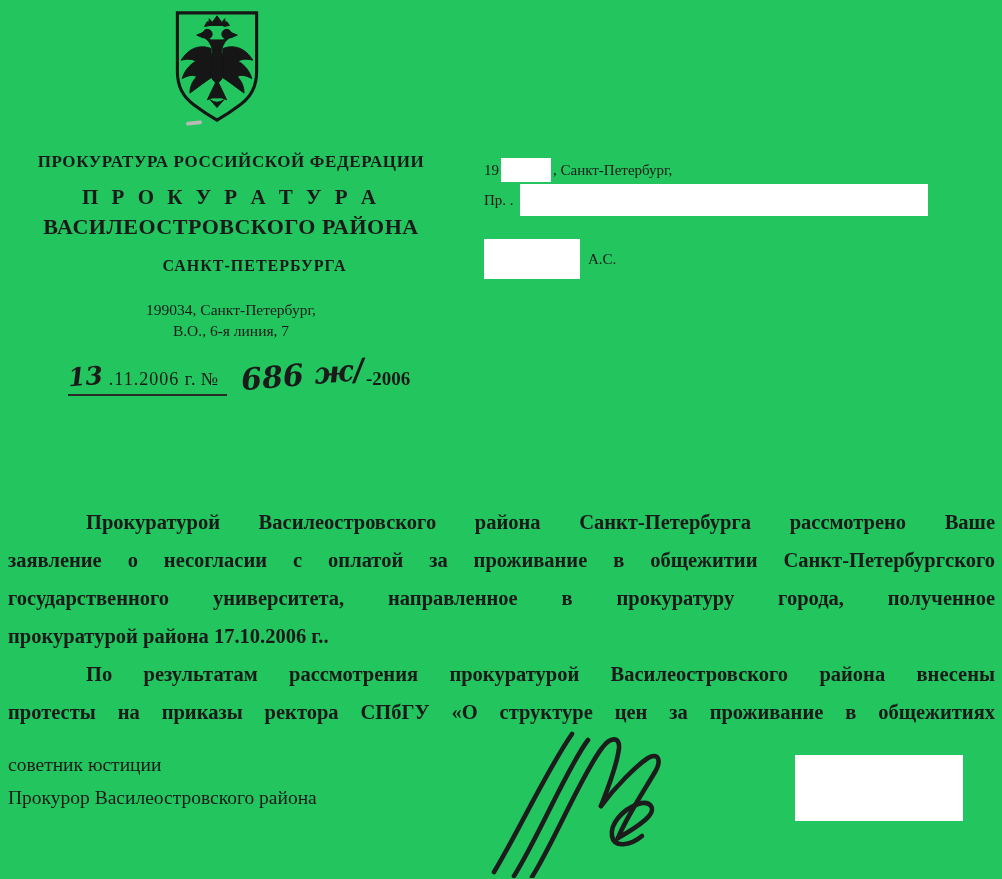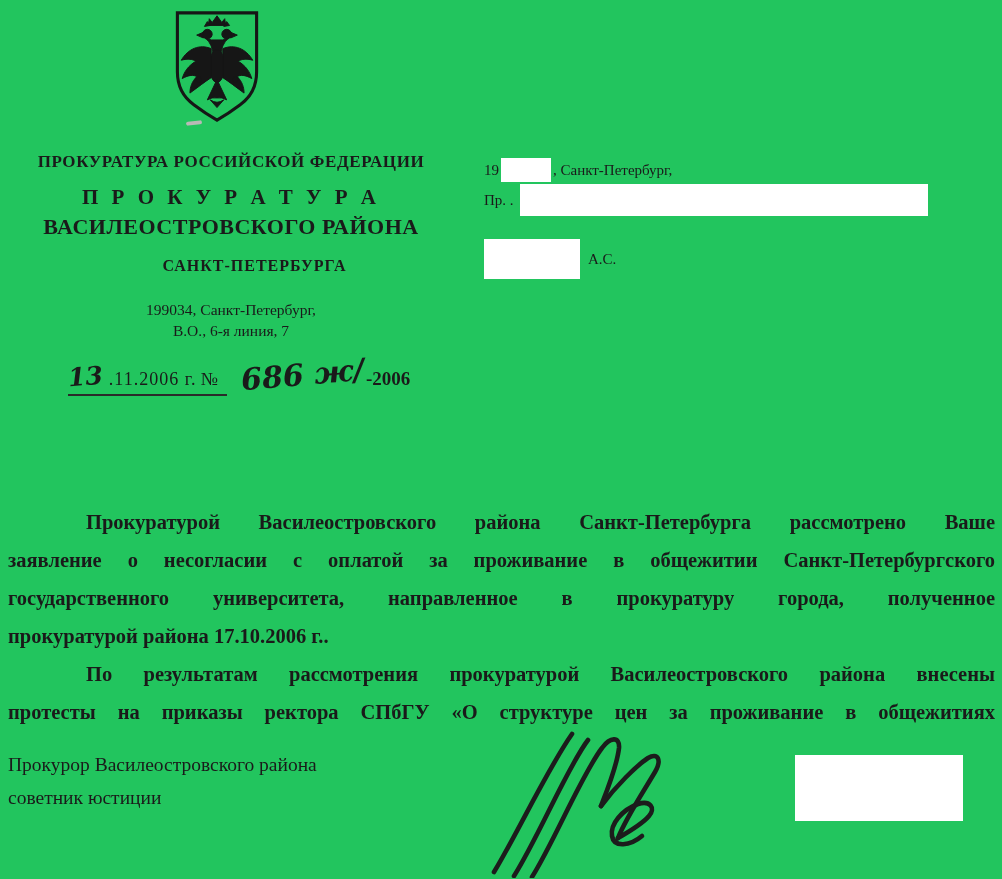--- a/index.html
+++ b/index.html
@@ -223,22 +223,22 @@
         <div class="bline">государственного университета, направленное в прокуратуру города, полученное</div>
         <div class="bline last">прокуратурой района 17.10.2006 г..</div>
       </div>
       <div>
         <div class="bline indent">По результатам рассмотрения прокуратурой Василеостровского района внесены</div>
         <div class="bline">протесты на приказы ректора СПбГУ «О структуре цен за проживание в общежитиях</div>
       </div>
     </div>
 
   <div class="sign-titles">
+    <div>советник юстиции</div>
     <div>Прокурор Василеостровского района</div>
-    <div>советник юстиции</div>
   </div>
 
   <div class="signature">
     <svg viewBox="0 0 185 152" xmlns="http://www.w3.org/2000/svg">
       <g fill="none" stroke="#1c1c1c" stroke-width="4.6" stroke-linecap="round">
         <path d="M8 146 C30 110 62 42 86 8"></path>
         <path d="M28 150 C52 112 82 40 102 14"></path>
         <path d="M46 151 C68 116 96 48 116 22 C124 11 134 10 133 22 C131 40 122 62 115 80"></path>
         <path d="M115 80 C130 60 150 40 162 32 C172 26 176 34 169 46 C156 68 140 92 132 112"></path>
         <path d="M132 112 C146 104 158 96 163 90 C170 82 164 74 152 78 C136 84 124 98 126 110 C128 122 144 120 156 110"></path>

